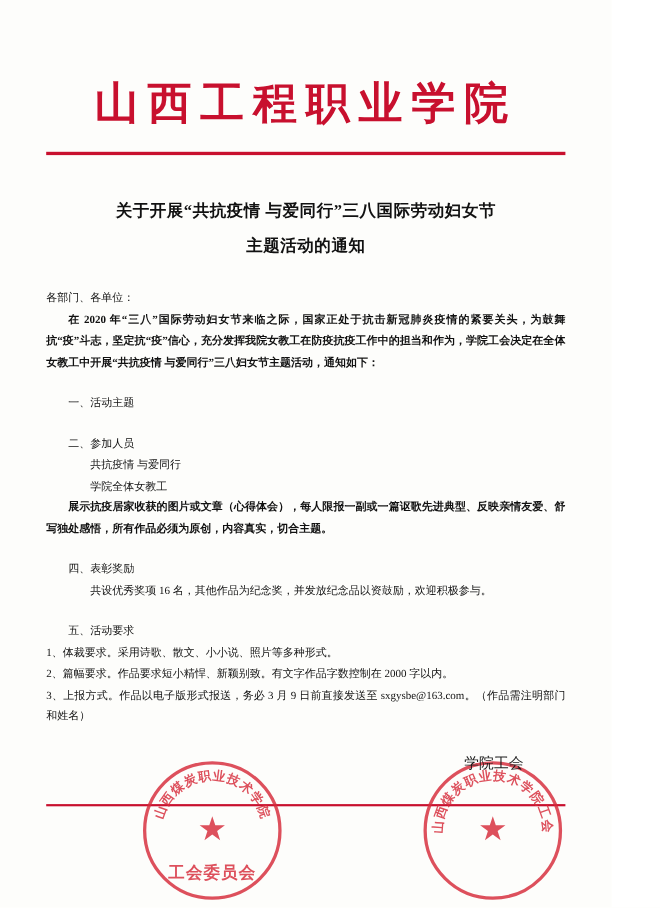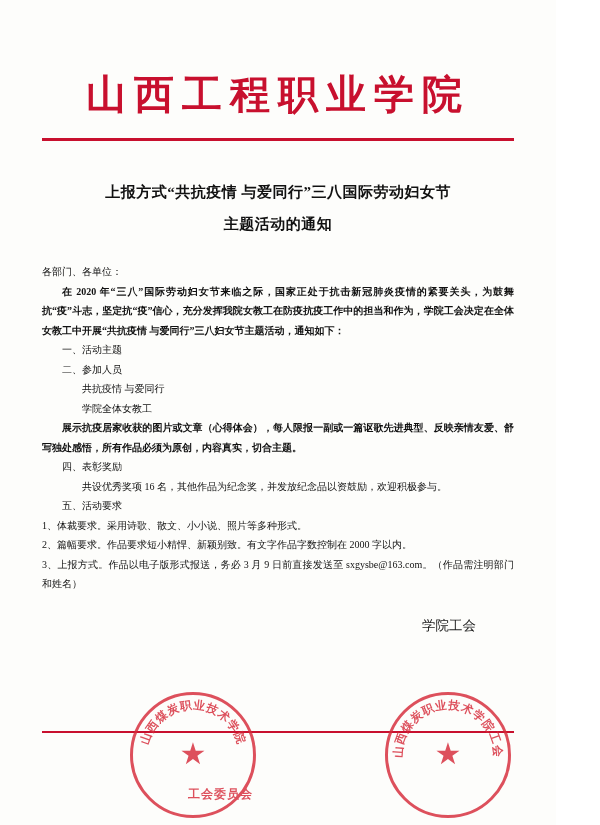--- a/index.html
+++ b/index.html
@@ -61,21 +61,21 @@
     margin-top: 22px;
     font-size: 10px;
     line-height: 1.95;
     text-align: justify;
     color: #111;
   }
   .p {
     margin: 0;
   }
   .indent1 { text-indent: 2em; font-weight: bold; }
-  .indent-item { text-indent: 2em; }
+  .indent-item { text-indent: 2em; margin-top: 17px; }
   .indent-sub { text-indent: 4em; }
   .hanging {
     text-indent: 0;
     padding-left: 0;
   }
   
   .sign-block {
     margin-top: 18px;
     text-align: right;
     font-size: 13.5px;
@@ -128,22 +128,22 @@
     font-size: 11.5px;
     font-weight: bold;
     fill: #d62b3a;
     letter-spacing: 1px;
   }
   .seal-bottom-text {
     position: absolute;
     left: 0;
     right: 0;
     bottom: 12px;
-    text-align: right;
-    font-size: 12px;
+    text-align: center;
+    font-size: 15px;
     font-weight: bold;
     letter-spacing: 1px;
   }
   
   .bottom-rule {
     position: absolute;
     left: 42px;
     right: 42px;
     bottom: 92px;
     height: 2px;
@@ -154,21 +154,21 @@
 <body>
 
 <div class="page">
 
   <div class="letterhead">
     <div class="letterhead-title">山西工程职业学院</div>
   </div>
   <div class="red-rule"></div>
 
   <div class="doc-title">
-    <span class="line1">上报方式“共抗疫情 与爱同行”三八国际劳动妇女节</span>
+    <span class="line1">关于开展“共抗疫情 与爱同行”三八国际劳动妇女节</span>
     <span class="line2">主题活动的通知</span>
   </div>
 
   <div class="body-text">
     <p class="p hanging">各部门、各单位：</p>
     <p class="p indent1">在 2020 年“三八”国际劳动妇女节来临之际，国家正处于抗击新冠肺炎疫情的紧要关头，为鼓舞抗“疫”斗志，坚定抗“疫”信心，充分发挥我院女教工在防疫抗疫工作中的担当和作为，学院工会决定在全体女教工中开展“共抗疫情 与爱同行”三八妇女节主题活动，通知如下：</p>
     <p class="p indent-item">一、活动主题</p>
     <p class="p indent-item">二、参加人员</p>
     <p class="p indent-sub">共抗疫情 与爱同行</p>
     <p class="p indent-sub">学院全体女教工</p>

